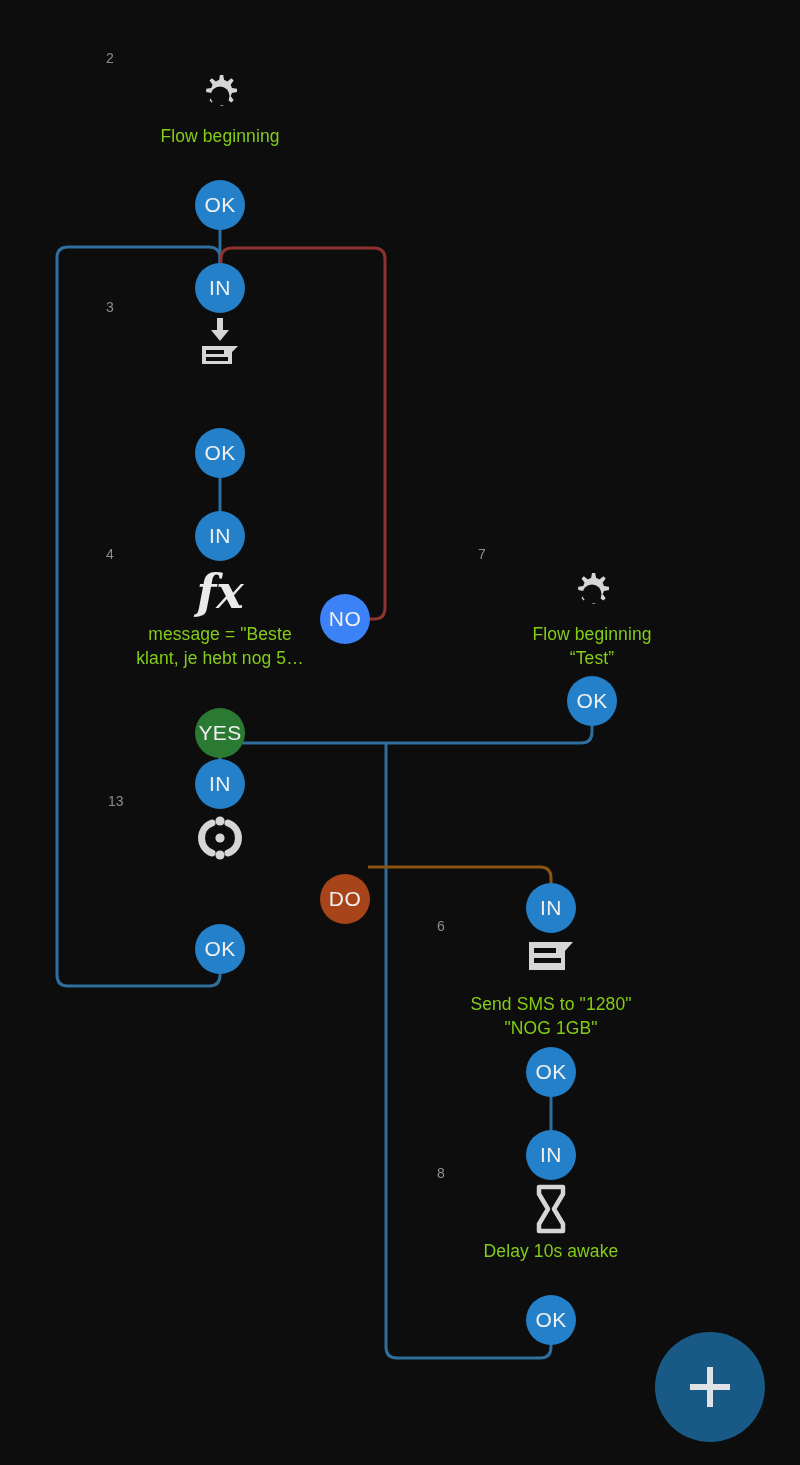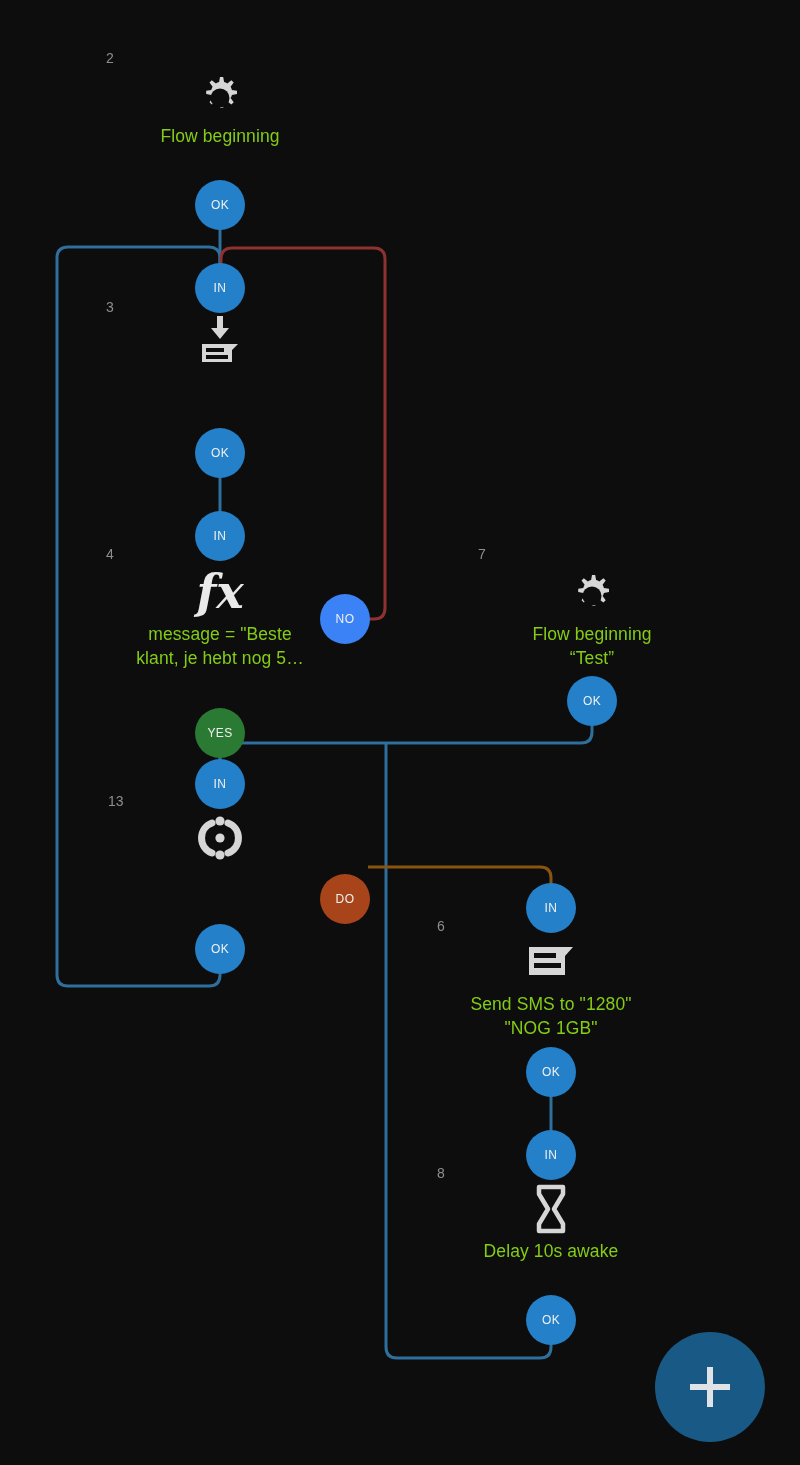--- a/index.html
+++ b/index.html
@@ -28,38 +28,37 @@
   .node-label{
     font-size:17.5px;
     line-height:24px;
     color:#84cc16;
     white-space:pre-line;
     letter-spacing:0.1px;
   }
   .node-icon{
     height:52px;
     display:flex;
-    align-items:center;
     justify-content:center;
     margin-bottom:4px;
   }
   .node-num{
     position:absolute;
     font-size:14px;
     color:#8e8e8e;
   }
   
   .port{
     position:absolute;
     width:50px; height:50px;
     border-radius:50%;
     display:flex;
     align-items:center;
     justify-content:center;
-    font-size:12px;
+    font-size:21px;
     letter-spacing:0.4px;
     color:#f0f0f0;
     z-index:5;
   }
   .port.blue{ background:#2480c8; }
   .port.red { background:#3b82f6; }
   .port.green{ background:#2b7a33; }
   .port.orange{ background:#a8441a; }
   
   .fab{

